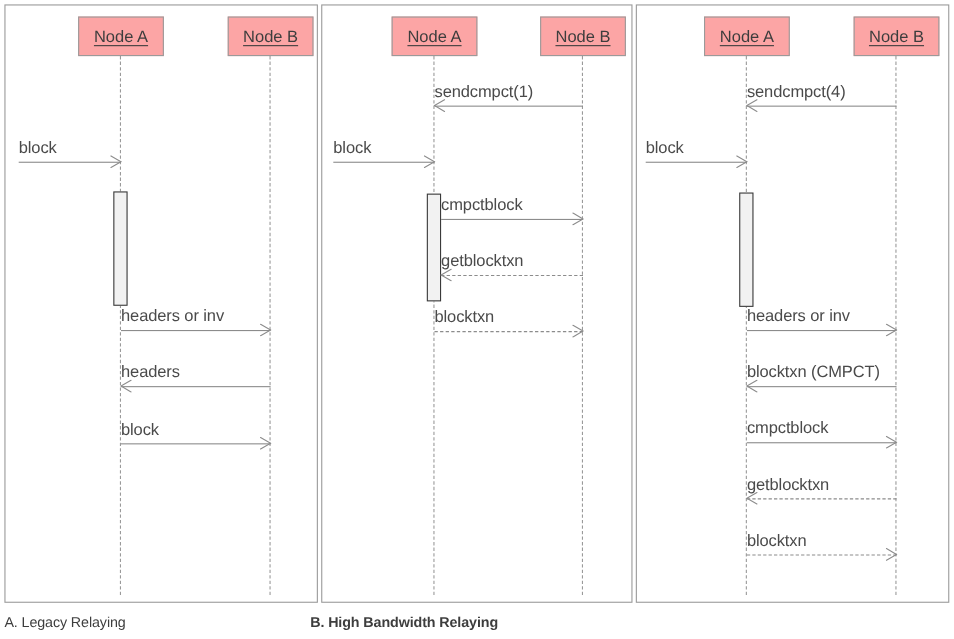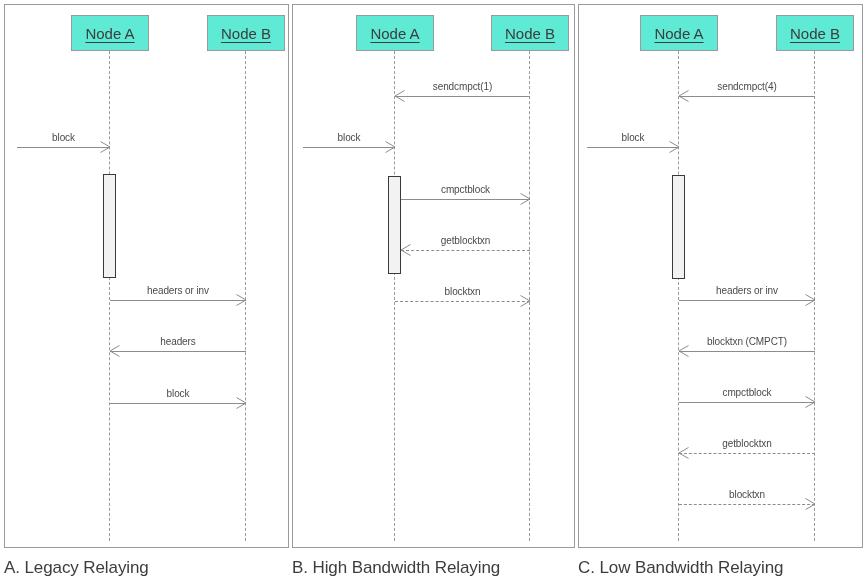--- a/index.html
+++ b/index.html
@@ -26,34 +26,34 @@
     border: 1px solid #9a9a9a;
     background: #ffffff;
     box-sizing: border-box;
   }
   .panel-a { left: 4px;   width: 285px; height: 544px; }
   .panel-b { left: 292px; width: 283px; height: 544px; }
   .panel-c { left: 578px; width: 285px; height: 544px; }
 
   .caption {
     position: absolute;
-    font-size: 17px;
+    font-size: 13px;
     color: #3d3d3d;
     white-space: nowrap;
     letter-spacing: -0.1px;
   }
   .cap-a { left: 4px;   top: 558px; }
-  .cap-b { left: 292px; top: 558px; }
+  .cap-b { left: 282px; top: 558px; font-weight: bold; }
   .cap-c { left: 578px; top: 558px; }
 
   
   .actor-box {
     position: absolute;
     border: 1px solid #9a9a9a;
-    background: #5eead4;
+    background: #fca5a5;
     box-sizing: border-box;
     height: 36px;
     display: flex;
     align-items: center;
     justify-content: center;
   }
   .actor-label {
     font-size: 15px;
     color: #3d3d3d;
     text-decoration: underline;
@@ -100,22 +100,22 @@
     height: 12px;
   }
   .msg.right .head { right: -1px; }
   .msg.left  .head { left: -1px; }
   .msg .head svg { display: block; }
 
   .msg .label {
     position: absolute;
     bottom: 4px;
     width: 100%;
-    text-align: center;
-    font-size: 10px;
+    text-align: left;
+    font-size: 15px;
     color: #4a4a4a;
     white-space: nowrap;
     letter-spacing: -0.1px;
   }
 </style>
 </head>
 <body>
 
 <div id="root">
 
@@ -319,15 +319,14 @@
         <svg width="11" height="12" viewBox="0 0 11 12">
             <path d="M0.5 0.5 L10 6 L0.5 11.5" fill="none" stroke="#8c8c8c" stroke-width="1"></path>
           </svg>
       </div>
       <div class="label">blocktxn</div>
     </div>
   </div>
 
   <div class="caption cap-a">A. Legacy Relaying</div>
   <div class="caption cap-b">B. High Bandwidth Relaying</div>
-  <div class="caption cap-c">C. Low Bandwidth Relaying</div>
 
 </div>
 
 </body></html>

